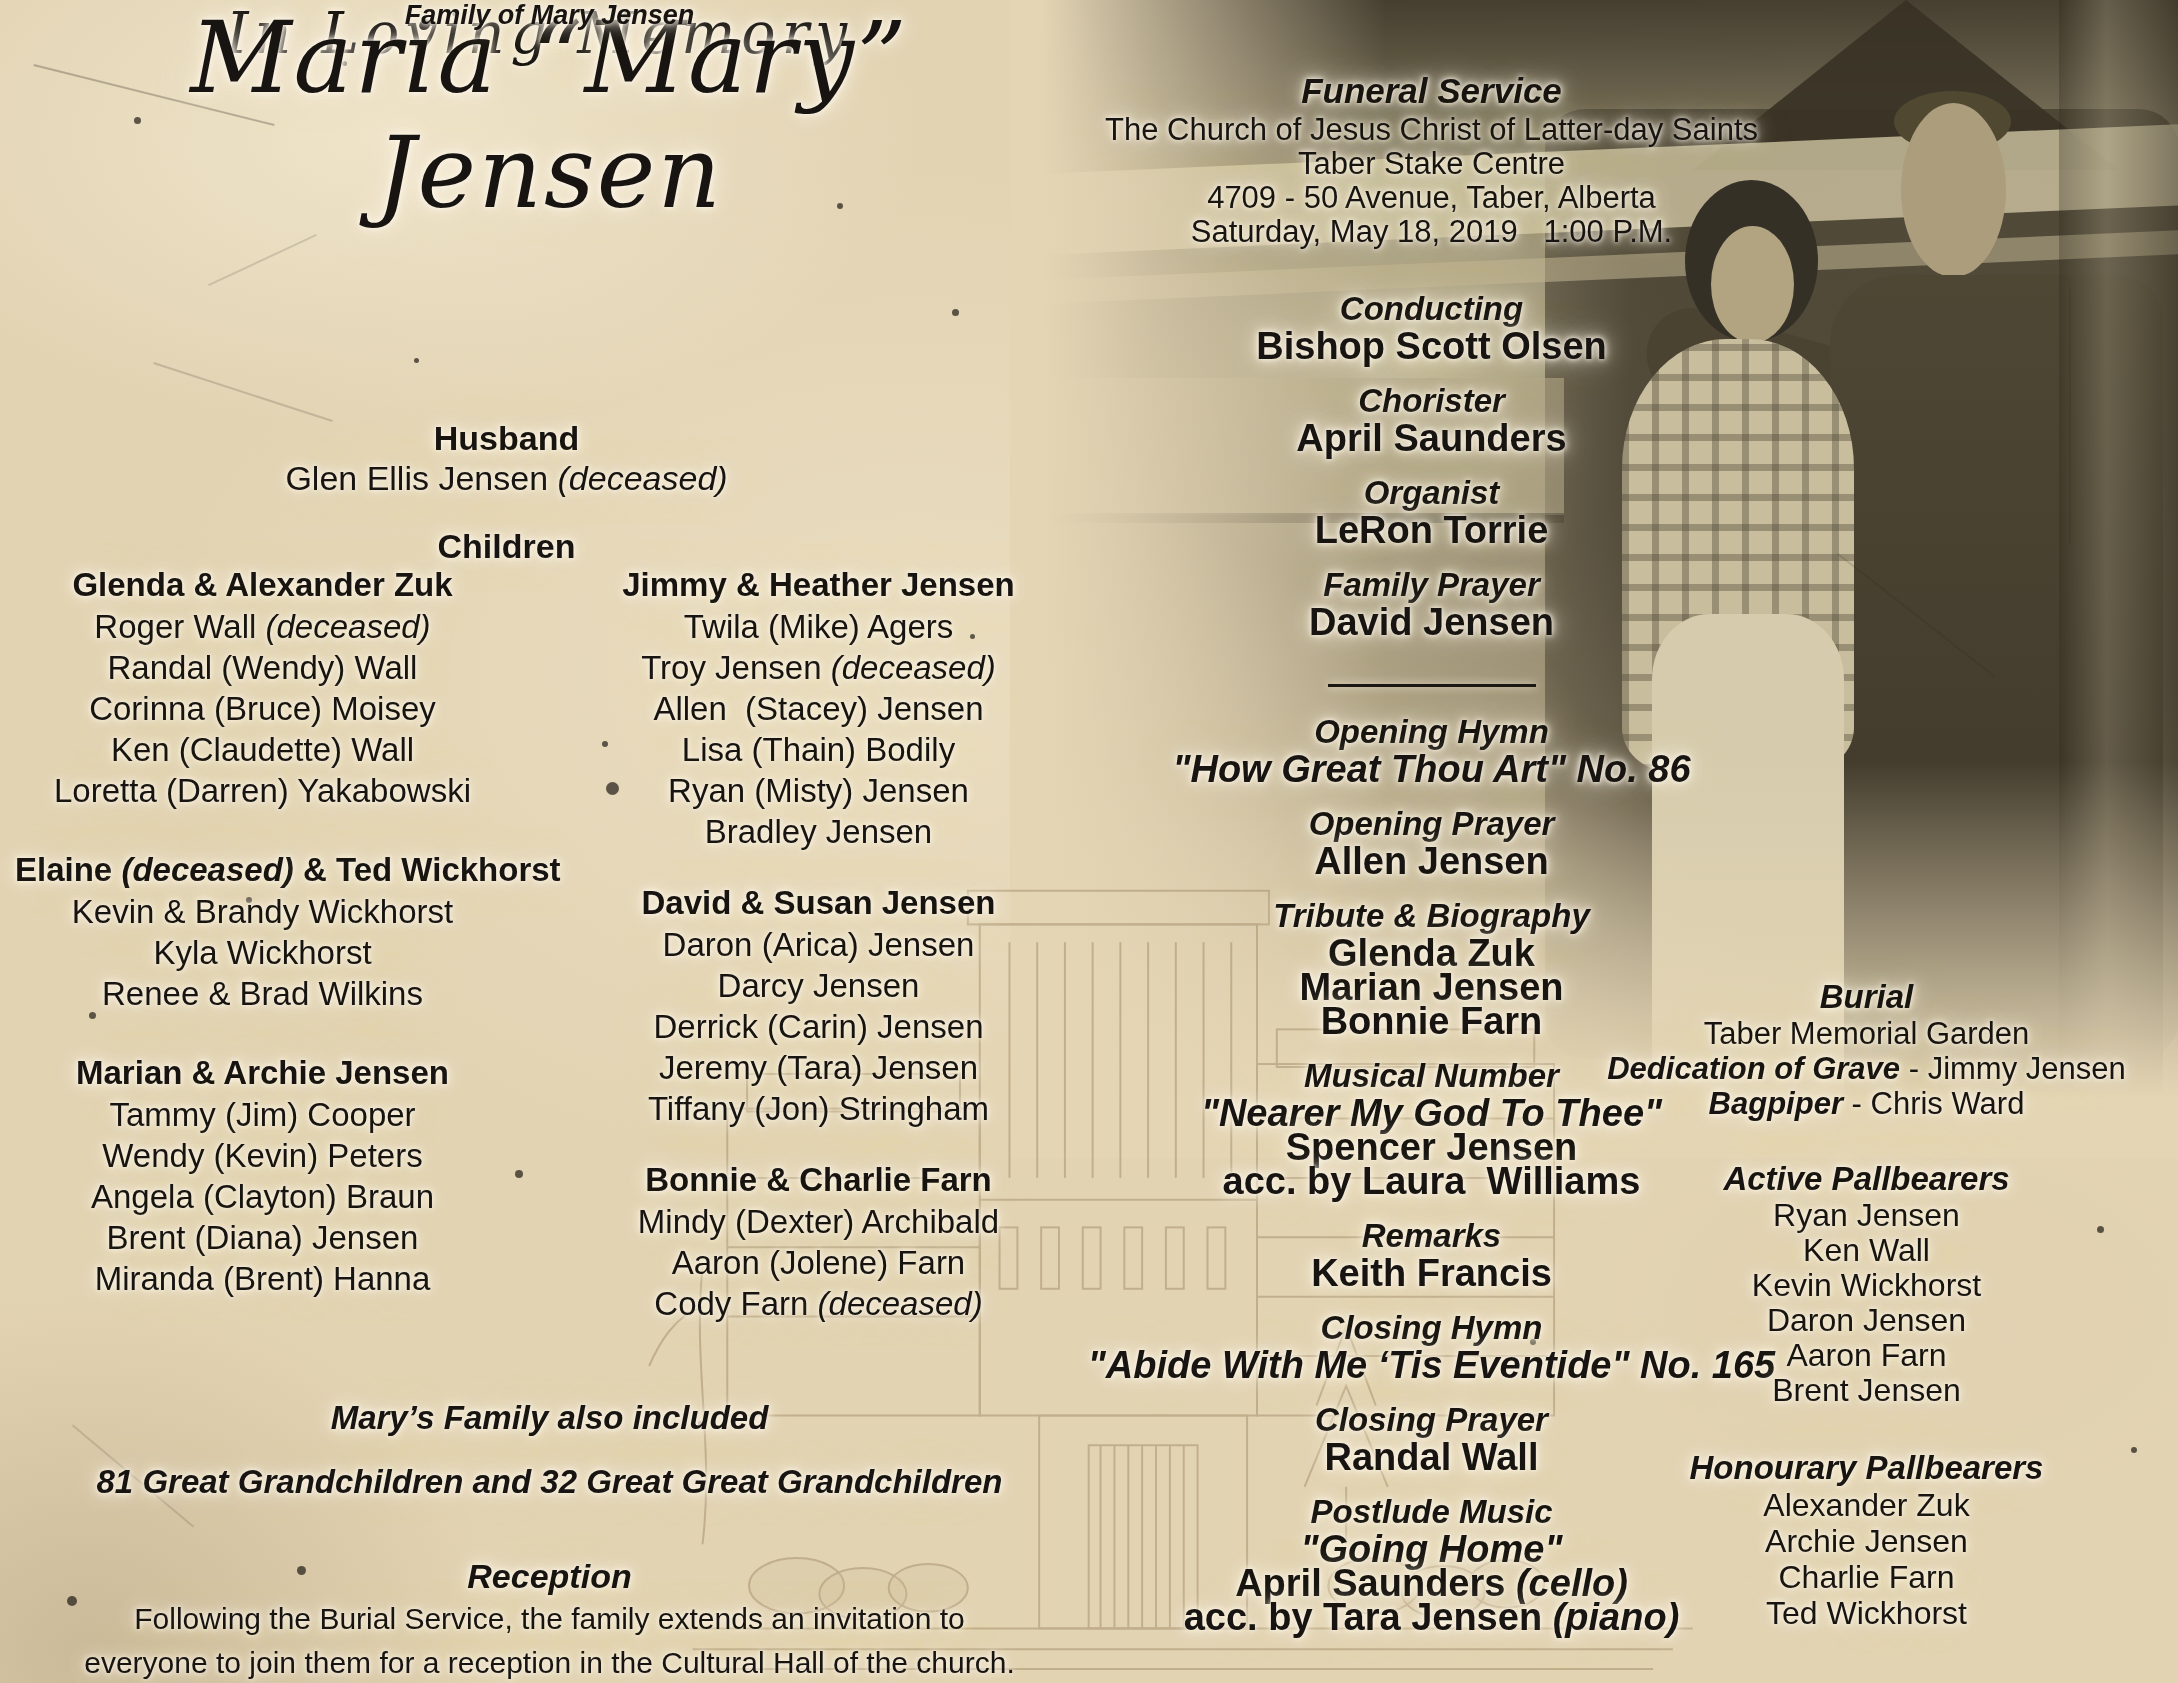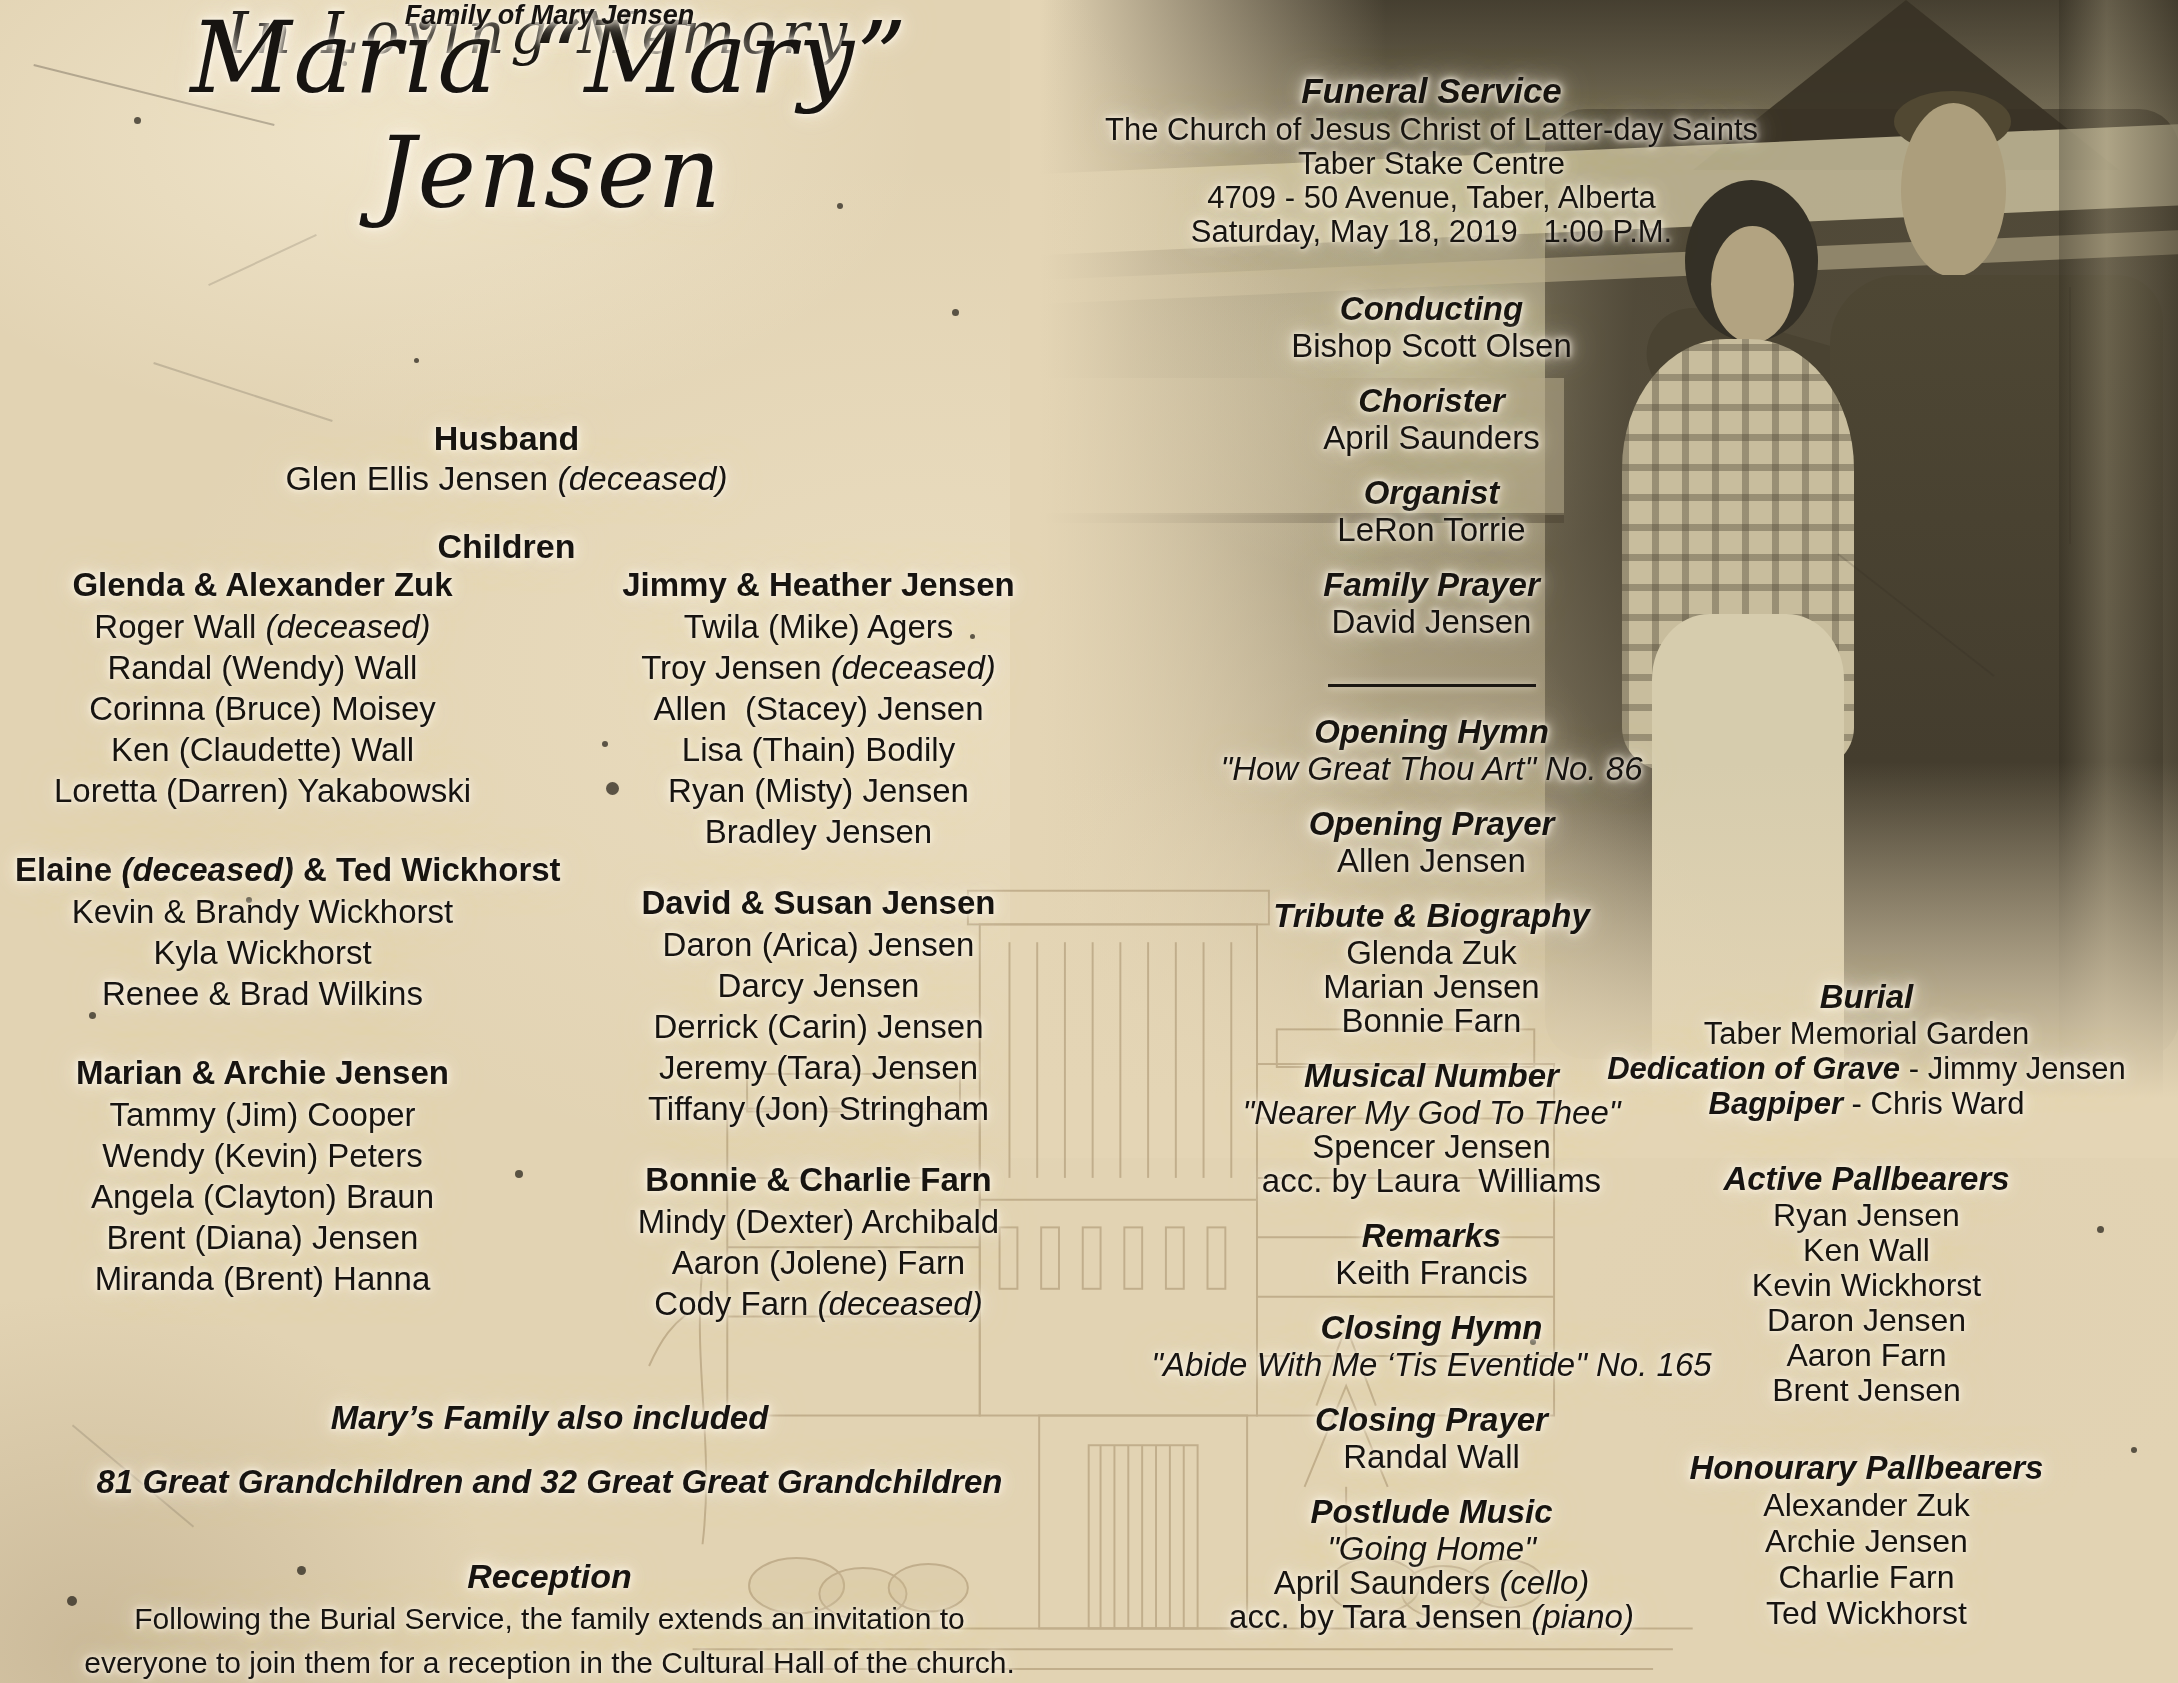--- a/index.html
+++ b/index.html
@@ -33,21 +33,21 @@
   #mid-groups .fam-group{margin-bottom:30px;}
   .fam-header{font-size:33px; font-weight:bold; line-height:42px; white-space:pre;}
   .fam-member{font-size:33px; line-height:41px; white-space:pre;}
   
   #program-col{left:1085px; top:69px; width:693px;}
   .svc-header{font-size:35px; font-weight:bold; font-style:italic; line-height:44px;}
   .svc-line{font-size:31px; line-height:34px; white-space:pre;}
   .prog-block{margin-top:18px;}
   .prog-block.first{margin-top:40px;}
   .prog-heading{font-size:33px; font-weight:bold; font-style:italic; line-height:40px;}
-  .prog-line{font-size:33px; line-height:34px; white-space:pre;}
+  .prog-line{font-size:38px; line-height:34px; white-space:pre;font-weight:bold;}
   .prog-divider{width:208px; border:0; border-top:3px solid #1b1713; margin:45px auto 25px auto;
     box-shadow:0 0 8px rgba(253,246,232,.9);}
   
   .rightblock{left:1594px; width:545px;text-align:center;}
   #burial-block{top:978px;}
   #active-pallbearers{top:1160px;}
   #honourary-pallbearers{top:1449px;}
   .side-heading{font-size:33px; font-weight:bold; font-style:italic; line-height:38px;}
   .side-line{font-size:31px; line-height:35px; white-space:pre;}
   .pall-name{font-size:32px; line-height:35px; white-space:pre;}

